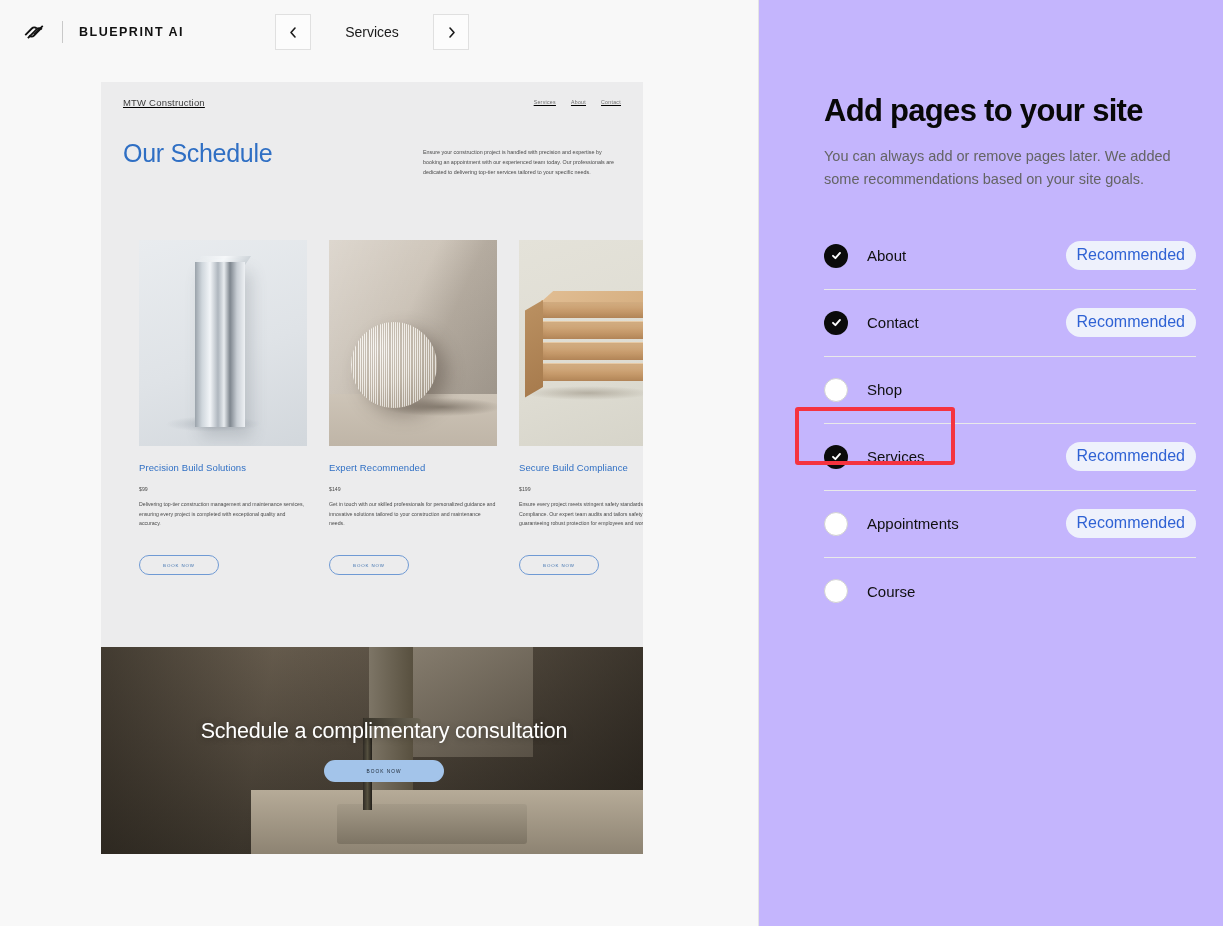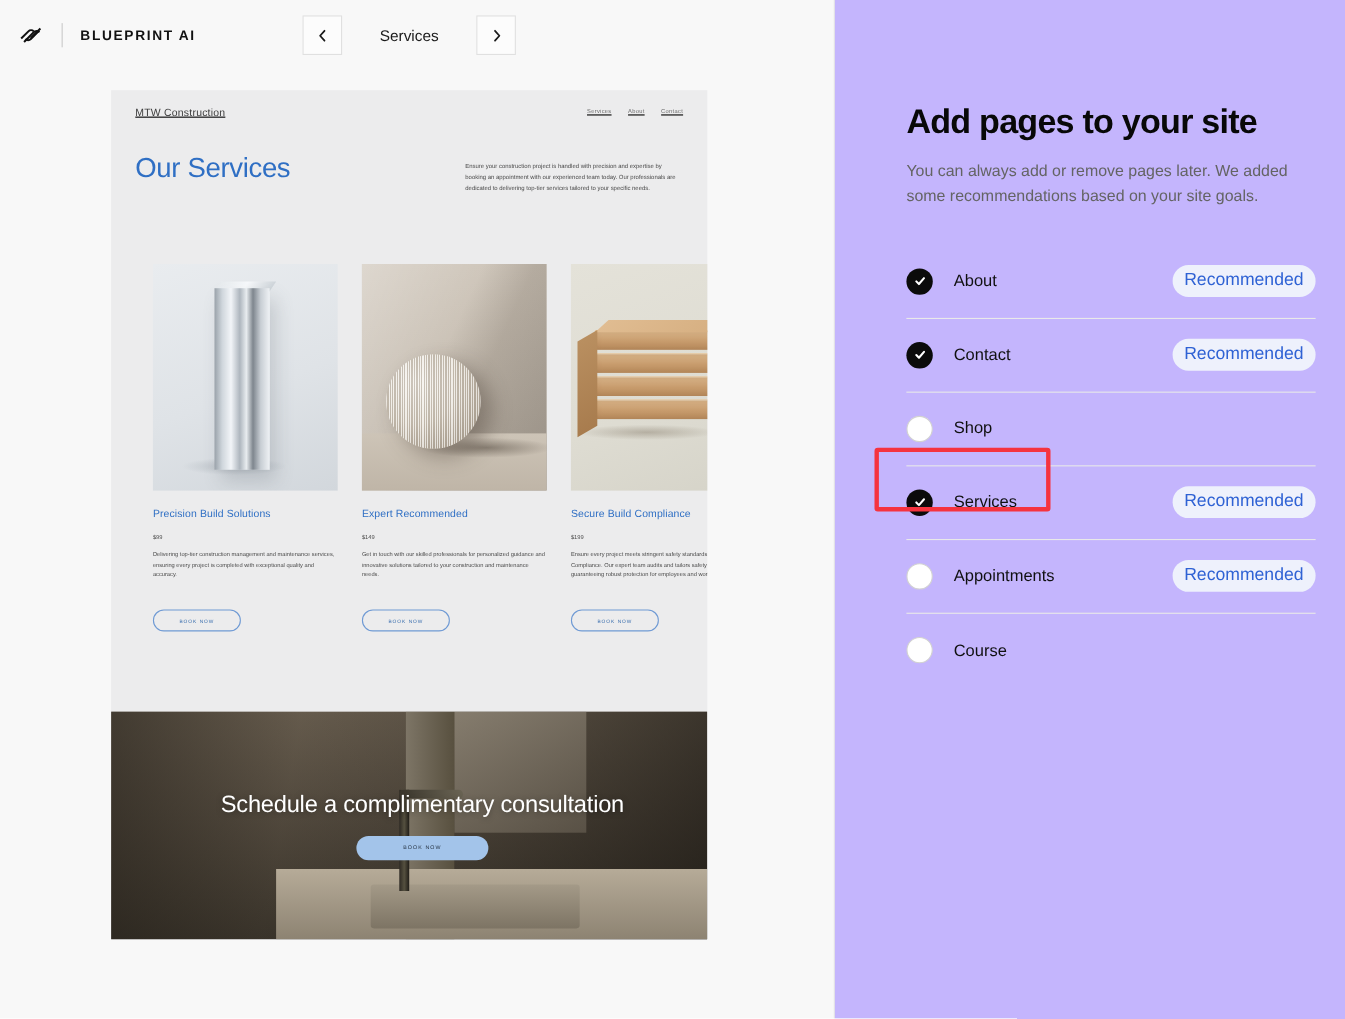--- a/index.html
+++ b/index.html
@@ -19,21 +19,21 @@
     background: #f8f8f8;
     border-right: 1px solid #e4e4e4;
     flex: 0 0 759px;
   }
 
   .topbar {
     position: absolute; top: 0; left: 0;
     width: 759px; height: 64px;
     display: flex; align-items: center;
   }
-  .brand { display: flex; align-items: center; padding-left: 14px; }
+  .brand { display: flex; align-items: center; padding-left: 20px; }
   .sq-logo { width: 28px; height: 28px; display: block; }
   .brand-divider {
     width: 1px; height: 22px; background: #c9c9c9; margin: 0 16px 0 14px;
   }
   .brand-name {
     font-size: 12.5px; letter-spacing: 1.5px; font-weight: 600;
     color: #111; white-space: nowrap;
   }
 
   .pager {
@@ -302,21 +302,21 @@
       <div class="pv-nav">
         <div class="pv-logo">MTW Construction</div>
         <div class="pv-links">
           <span class="pv-link">Services</span>
           <span class="pv-link">About</span>
           <span class="pv-link">Contact</span>
         </div>
       </div>
 
       <div class="pv-hero">
-        <div class="pv-title">Our Services</div>
+        <div class="pv-title">Our Schedule</div>
         <div class="pv-sub">Ensure your construction project is handled with precision and expertise by booking an appointment with our experienced team today. Our professionals are dedicated to delivering top-tier services tailored to your specific needs.</div>
       </div>
 
       <div class="pv-cards">
 
         <div class="pv-card">
           <div class="pv-img img-metal">
             <div class="shadow"></div>
               <div class="top"></div>
               <div class="col"></div>

